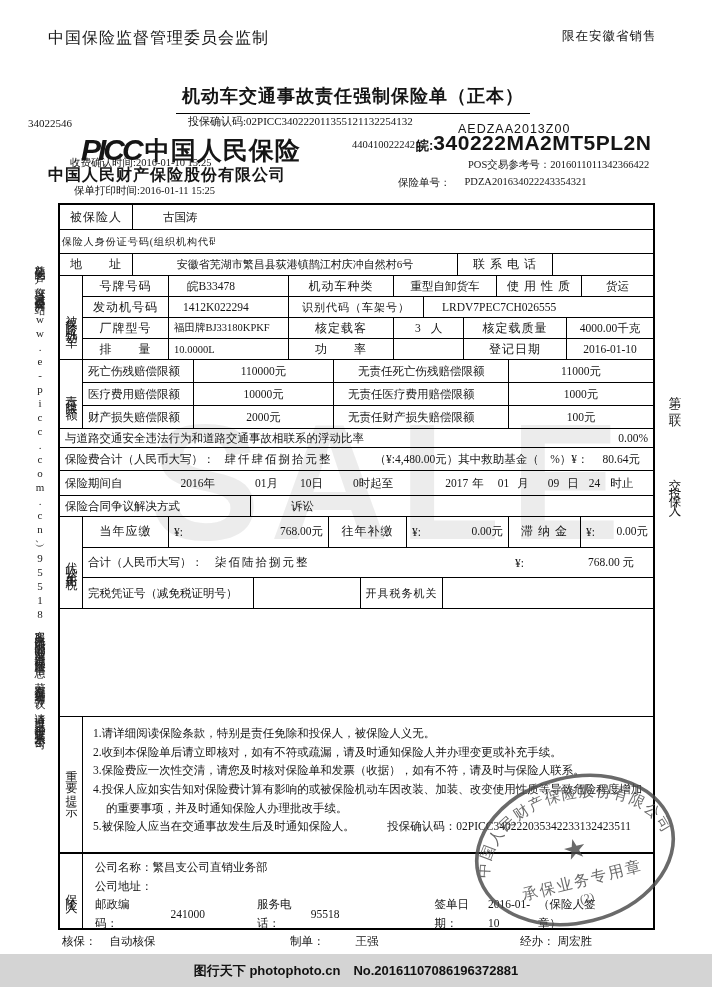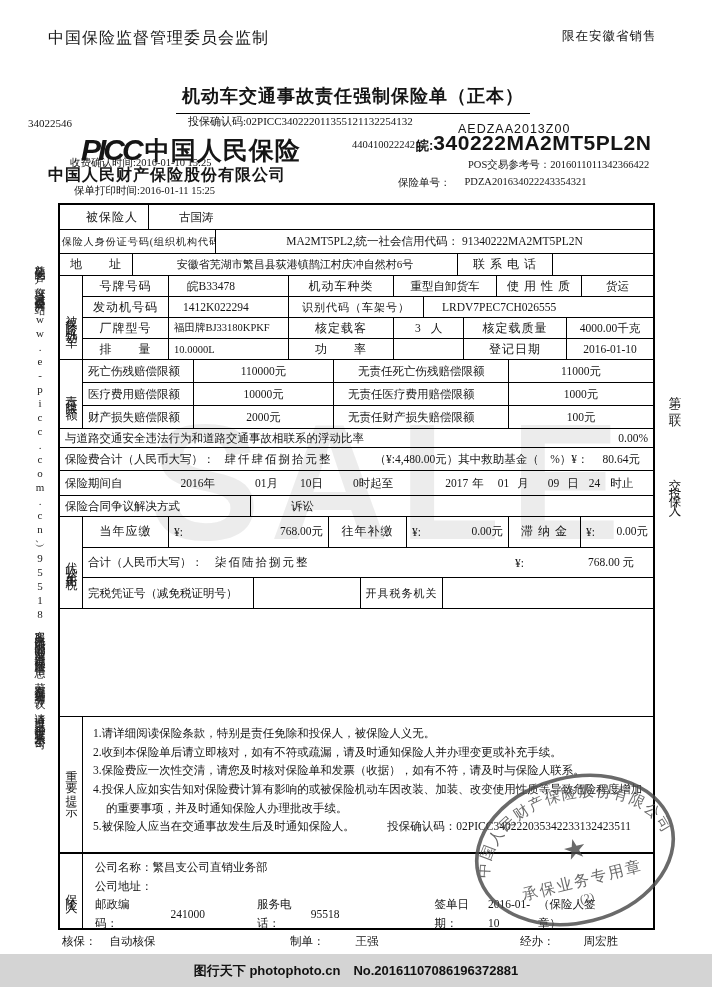--- a/index.html
+++ b/index.html
@@ -30,21 +30,21 @@
   .notice{left:6px;top:256px;height:628px;width:44px;writing-mode:vertical-rl;text-orientation:upright;
           font-size:11px;letter-spacing:2px;line-height:1.95;z-index:2;color:#222;}
   .copy1{left:666px;top:386px;writing-mode:vertical-rl;text-orientation:upright;font-size:12.5px;letter-spacing:9px;z-index:2;}
   .copy2{left:666px;top:468px;writing-mode:vertical-rl;text-orientation:upright;font-size:12.5px;letter-spacing:9px;z-index:2;}
   
   .watermark{left:150px;top:388px;font-family:"Liberation Sans",sans-serif;font-weight:bold;
              font-size:165px;letter-spacing:10px;color:#e0e0e0;opacity:.6;z-index:1;}
   
   .tbl{position:absolute;left:58px;top:203px;width:597px;border:2px solid #000;z-index:2;box-sizing:border-box;}
   .r{display:flex;border-top:1px solid #000;align-items:stretch;box-sizing:border-box;}
-  .tbl > .r:first-child{border-top:none;padding-left:16px;}
+  .tbl > .r:first-child{border-top:none;}
   .c{border-left:1px solid #000;display:flex;align-items:center;box-sizing:border-box;
      padding:1px 5px;font-size:12px;overflow:hidden;white-space:nowrap;}
   .c:first-child{border-left:none;}
   .lab{justify-content:center;letter-spacing:1px;}
   .ctr{justify-content:center;}
   .val{font-size:11.5px;}
   .f1{flex:1;}
   .vlabel{width:22px;display:flex;align-items:center;justify-content:center;}
   .vlabel span{writing-mode:vertical-rl;text-orientation:upright;font-size:12px;letter-spacing:4px;}
   .grpcol{flex:1;display:flex;flex-direction:column;border-left:1px solid #000;}
@@ -103,21 +103,20 @@
 
   <div class="tbl">
 
     <div class="r" style="height:24px">
       <div class="c lab" style="width:72px">被保险人</div>
       <div class="c val f1" style="padding-left:30px">古国涛</div>
     </div>
 
     <div class="r" style="height:24px">
       <div class="c lab" style="width:155px;font-size:10px">被保险人身份证号码(组织机构代码)</div>
-      <div class="c val ctr f1">MA2MT5PL2,统一社会信用代码： 91340222MA2MT5PL2N</div>
     </div>
 
     <div class="r" style="height:22px">
       <div class="c lab" style="width:72px">地　　址</div>
       <div class="c val ctr" style="width:325px;font-size:11px">安徽省芜湖市繁昌县荻港镇鹊江村庆冲自然村6号</div>
       <div class="c lab" style="width:95px">联 系 电 话</div>
       <div class="c val f1"></div>
     </div>
 
     <div class="r" style="height:84px">
@@ -322,21 +321,21 @@
   <div class="abs footrow" style="left:62px;top:934px">
     <span>核保：</span>
     <span style="margin-left:10px">自动核保</span>
   </div>
   <div class="abs footrow" style="left:290px;top:934px">
     <span>制单：</span>
     <span style="margin-left:28px">王强</span>
   </div>
   <div class="abs footrow" style="left:520px;top:934px">
     <span>经办：</span>
-    <span style="margin-left:26px">周宏胜</span>
+    <span style="">周宏胜</span>
   </div>
 
   <svg class="stamp" viewBox="0 0 210 160">
     <ellipse cx="105" cy="80" rx="96" ry="70" fill="none" stroke="#4a4a4a" stroke-width="3.5"></ellipse>
     <path id="ringp" d="M 18,92 A 87,62 0 0 1 192,92" fill="none"></path>
     <text fill="#4a4a4a" font-size="14.5" letter-spacing="1.5">
       <textPath href="#ringp" startOffset="50%" text-anchor="middle">中国人民财产保险股份有限公司</textPath>
     </text>
     <text x="105" y="88" text-anchor="middle" font-size="26" fill="#4a4a4a">★</text>
     <text x="105" y="115" text-anchor="middle" font-size="15" letter-spacing="2" fill="#4a4a4a">承保业务专用章</text>

